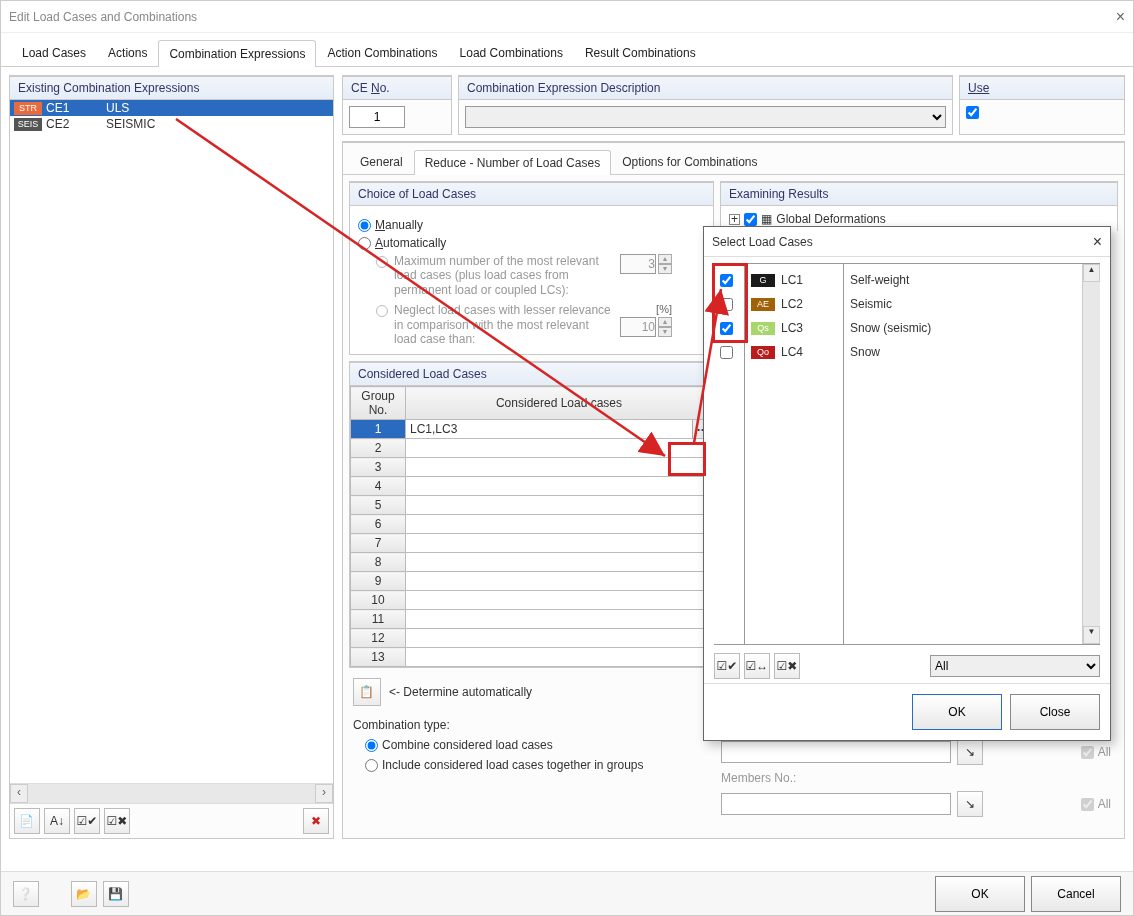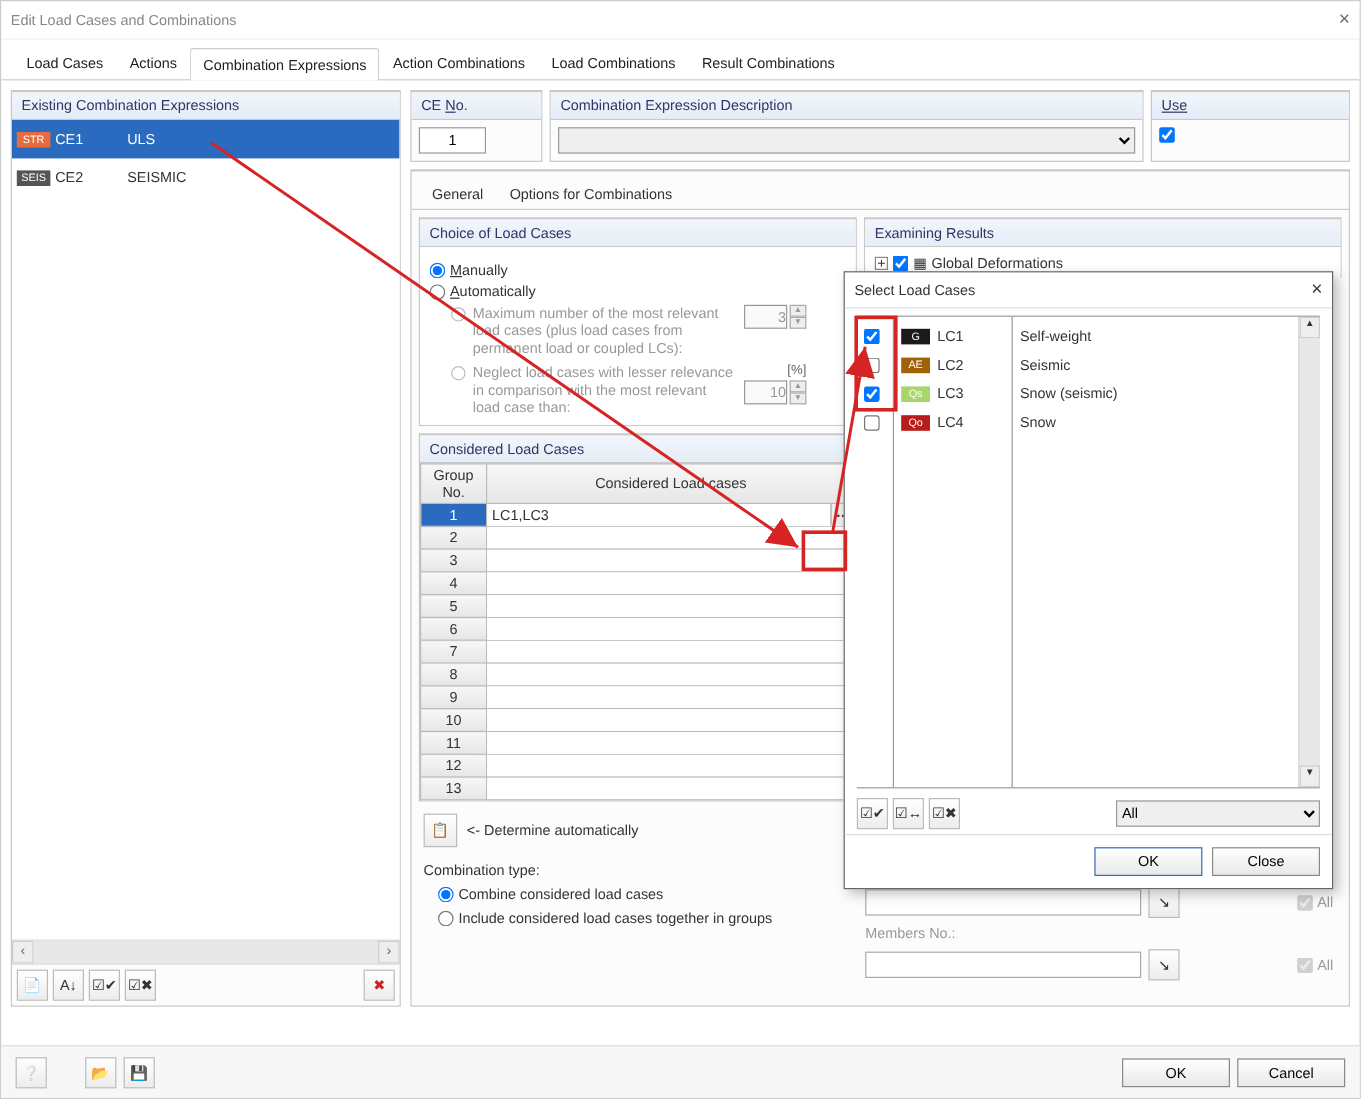--- a/index.html
+++ b/index.html
@@ -13,21 +13,21 @@
 
   .content { display: flex; gap: 8px; padding: 8px; flex: 1; }
 
   .panel { border: 1px solid #c9c9c9; border-top: 2px solid #c9c9c9; background: #fcfcfc; position: relative; }
   .panel-title { font-size: 12px; color: #336; padding: 4px 8px; background: linear-gradient(#f2f5fb,#e6edf7); border-bottom: 1px solid #c9c9c9; }
   .ul { text-decoration: underline; }
 
   
   .left-panel { width: 325px; height: 764px; display: flex; flex-direction: column; }
   .exp-list { flex: 1; overflow: auto; background: #fff; }
-  .exp-row { display: flex; align-items: center; height: 32px; padding: 0 4px; }
+  .exp-row { display: flex; align-items: center; height: 16px; padding: 0 4px; }
   .exp-row.sel { background: #2a6bbf; color: #fff; }
   .badge { display: inline-block; width: 28px; font-size: 9px; color: #fff; text-align: center; margin-right: 4px; line-height: 13px; }
   .badge.str { background: #e66b3d; }
   .badge.seis { background: #555; }
   .exp-row .code { width: 60px; }
   .hscroll { height: 20px; background: #f0f0f0; border-top: 1px solid #ddd; display:flex; }
   .hscroll .btn { width:18px; text-align:center; color:#666; border:1px solid #ccc; background:#eee; }
   .hscroll .track { flex:1; background:#e8e8e8; }
   .left-toolbar { display:flex; gap:4px; padding:4px; border-top:1px solid #ddd; }
   .icon-btn { width:26px; height:26px; border:1px solid #bbb; background:linear-gradient(#fff,#ececec); display:flex; align-items:center; justify-content:center; cursor:pointer; position:relative; }
@@ -94,21 +94,21 @@
   .bg-g { background:#1a1a1a; }
   .bg-ae { background:#a16207; }
   .bg-qs { background:#a8d66c; color:#000; }
   .bg-qo { background:#b91c1c; }
   .popup .vscroll { width:18px; background:#f0f0f0; border-left:1px solid #ccc; display:flex; flex-direction:column; }
   .popup .vscroll span { height:18px; border:1px solid #ccc; background:#eee; text-align:center; font-size:8px; }
   .popup .vscroll .track { flex:1; background:#e8e8e8; border:none; }
   .popup .p-tool { display:flex; gap:4px; padding:4px 10px; align-items:center; }
   .popup .p-tool select { width:170px; height:22px; border:1px solid #999; margin-left:auto; }
   .popup .p-foot { display:flex; gap:8px; padding:10px; justify-content:flex-end; border-top:1px solid #ddd; margin-top:auto; }
-  .btn-std { width:90px; height:24px; border:1px solid #888; background:linear-gradient(#fff,#e8e8e8); cursor:pointer; }
+  .btn-std { width:90px; height:36px; border:1px solid #888; background:linear-gradient(#fff,#e8e8e8); cursor:pointer; }
   .btn-primary { border:1px solid #2a6bbf; }
 
   
   .dlg-foot { position:absolute; left:0; right:0; bottom:0; height:44px; border-top:1px solid #ddd; display:flex; align-items:center; padding:0 12px; gap:6px; background:#f7f7f7; }
   .dlg-foot .spacer { flex:1; }
 
   
   .overlay { position:absolute; inset:0; pointer-events:none; z-index:30; }
   .red-rect { position:absolute; border:3px solid #d62424; }
 
@@ -181,20 +181,21 @@
       </div>
       <div class="panel use">
         <div class="panel-title"><span class="ul">Use</span></div>
         <div class="chk"><input type="checkbox" checked="" style=""></div>
       </div>
     </div>
 
     <div class="panel" style="flex:1;">
       <div class="subtabs">
         <div class="tab">General</div>
+        <div class="tab active">Reduce - Number of Load Cases</div>
         <div class="tab">Options for Combinations</div>
       </div>
 
       <div class="sub-body">
         <div style="display:flex; flex-direction:column;">
           <div class="panel choice-panel">
             <div class="panel-title">Choice of Load Cases</div>
             <div class="choice-body">
               <div class="radio-row">
                 <input type="radio" checked="" style="">

